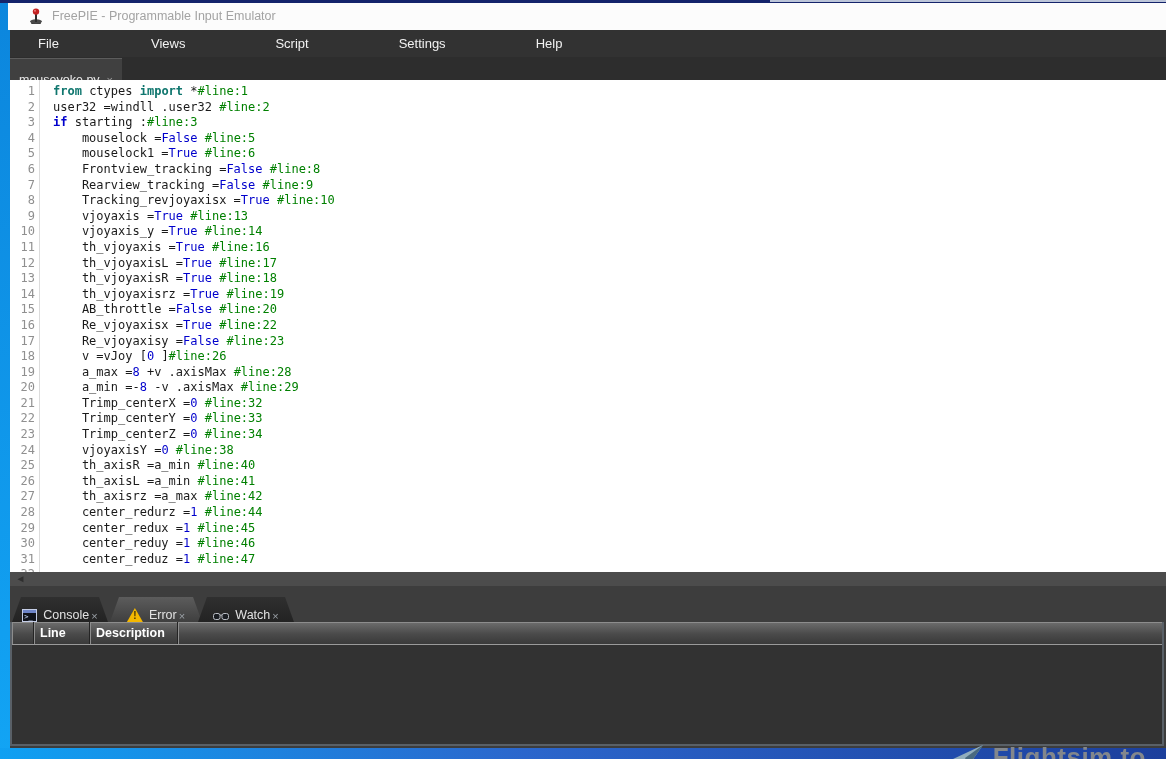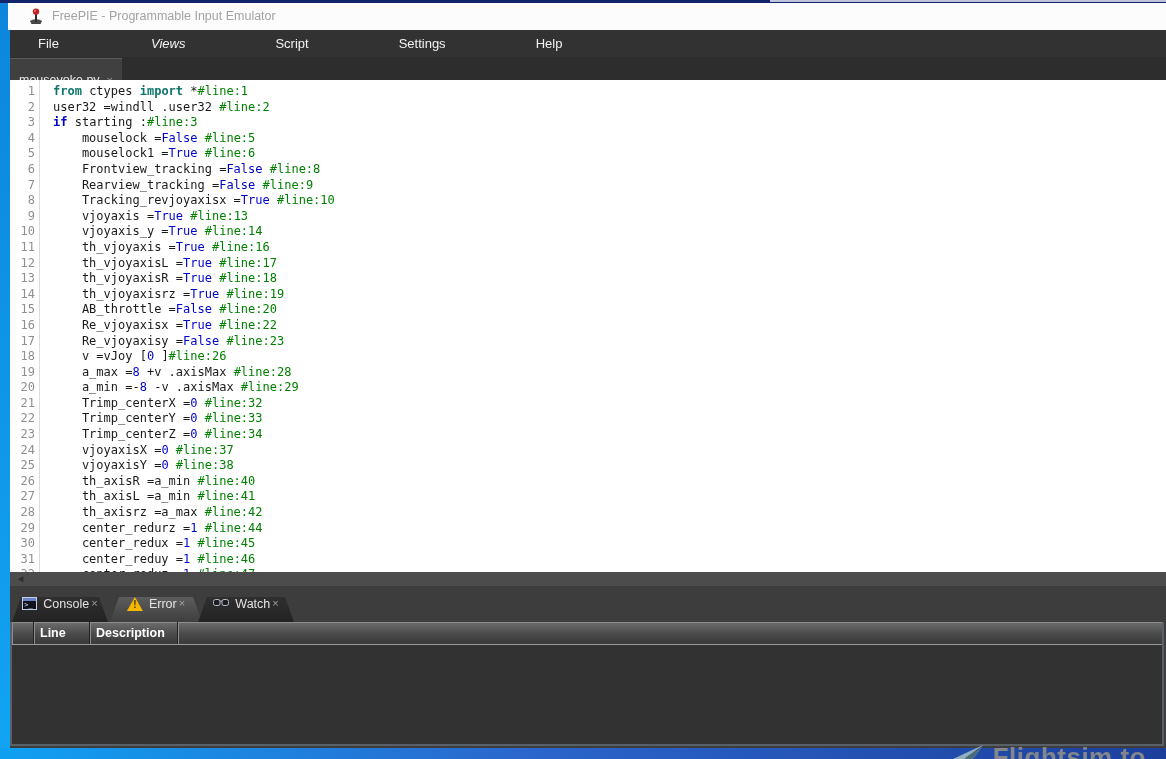--- a/index.html
+++ b/index.html
@@ -16,21 +16,21 @@
 
   
   .titlebar{position:absolute;left:8px;top:3px;width:1166px;height:27px;background:#fcfcfc;}
   .titlebar .appicon{position:absolute;left:20px;top:5px;width:16px;height:17px;}
   .titlebar .apptitle{position:absolute;left:44px;top:6px;font-size:12.5px;color:#a3a3a3;white-space:nowrap;}
 
   
   .menubar{position:absolute;left:10px;top:30px;width:1156px;height:27px;background:#323232;
            display:flex;align-items:center;padding-left:28px;box-sizing:border-box;gap:45px;}
   .menuitem{color:#f2f2f2;font-size:13px;margin-right:45px;white-space:nowrap;cursor:default;}
-  .menuitem:nth-child(2){margin-left:2px;font-style:italic;}
+  .menuitem:nth-child(2){margin-left:2px;}
 
   
   .edittabs{position:absolute;left:10px;top:57px;width:1156px;height:23px;background:#2d2d2d;}
   .edittab{position:absolute;left:0;top:1px;height:22px;padding:10px 9px;background:#404040;
            border-top:1px solid #5c5c5c;display:flex;align-items:center;}
   .edittab .lbl{color:#e8e8e8;font-size:12.5px;white-space:nowrap;}
   .edittab .x{color:#9c9c9c;font-size:11px;margin-left:7px;}
 
   
   .editor{position:absolute;left:10px;top:80px;width:1156px;height:492px;background:#ffffff;overflow:hidden;}
@@ -48,21 +48,21 @@
   .cm{color:#008000;}                    
 
   
   .hscroll{position:absolute;left:10px;top:572px;width:1156px;height:14px;background:#4c4c4c;}
   .hscroll .larrow{position:absolute;left:2px;top:0;width:17px;height:14px;color:#2e2e2e;
           font-size:10px;line-height:14px;text-align:center;}
 
   
   .dock{position:absolute;left:10px;top:586px;width:1156px;height:162px;background:#3d3d3d;}
 
-  .dtab{position:absolute;top:11px;height:25px;display:flex;align-items:flex-start;justify-content:center;
+  .dtab{position:absolute;top:11px;height:25px;display:flex;align-items:flex-end;justify-content:center;
         clip-path:polygon(9px 0,calc(100% - 9px) 0,100% 100%,0 100%);}
   .dtab .lbl{color:#e2e2e2;font-size:12.5px;white-space:nowrap;margin:0 2px 0 6px;}
   .dtab .x{color:#9aa0a6;font-size:11px;}
   .dtab.inactive{background:linear-gradient(#2f2f2f,#232323);}
   .dtab.active{background:linear-gradient(#5c5c5c,#3f3f3f);}
 
   .icon-console{width:15px;height:13px;background:#10131c;border:1px solid #c4cde6;
         box-sizing:border-box;position:relative;}
   .icon-console:before{content:"";position:absolute;left:0;top:0;right:0;height:3px;background:#6d84c8;}
   .icon-console:after{content:">_";position:absolute;left:1px;top:3px;font-size:7px;line-height:8px;
@@ -178,21 +178,20 @@
         <div>    th_vjoyaxisrz =<span class="kc">True</span> <span class="cm">#line:19</span></div>
         <div>    AB_throttle =<span class="kc">False</span> <span class="cm">#line:20</span></div>
         <div>    Re_vjoyaxisx =<span class="kc">True</span> <span class="cm">#line:22</span></div>
         <div>    Re_vjoyaxisy =<span class="kc">False</span> <span class="cm">#line:23</span></div>
         <div>    v =vJoy [<span class="kn">0</span> ]<span class="cm">#line:26</span></div>
         <div>    a_max =<span class="kn">8</span> +v .axisMax <span class="cm">#line:28</span></div>
         <div>    a_min =-<span class="kn">8</span> -v .axisMax <span class="cm">#line:29</span></div>
         <div>    Trimp_centerX =<span class="kn">0</span> <span class="cm">#line:32</span></div>
         <div>    Trimp_centerY =<span class="kn">0</span> <span class="cm">#line:33</span></div>
         <div>    Trimp_centerZ =<span class="kn">0</span> <span class="cm">#line:34</span></div>
-        <div>    vjoyaxisX =<span class="kn">0</span> <span class="cm">#line:37</span></div>
         <div>    vjoyaxisY =<span class="kn">0</span> <span class="cm">#line:38</span></div>
         <div>    th_axisR =a_min <span class="cm">#line:40</span></div>
         <div>    th_axisL =a_min <span class="cm">#line:41</span></div>
         <div>    th_axisrz =a_max <span class="cm">#line:42</span></div>
         <div>    center_redurz =<span class="kn">1</span> <span class="cm">#line:44</span></div>
         <div>    center_redux =<span class="kn">1</span> <span class="cm">#line:45</span></div>
         <div>    center_reduy =<span class="kn">1</span> <span class="cm">#line:46</span></div>
         <div>    center_reduz =<span class="kn">1</span> <span class="cm">#line:47</span></div>
       </div>
   </div>

